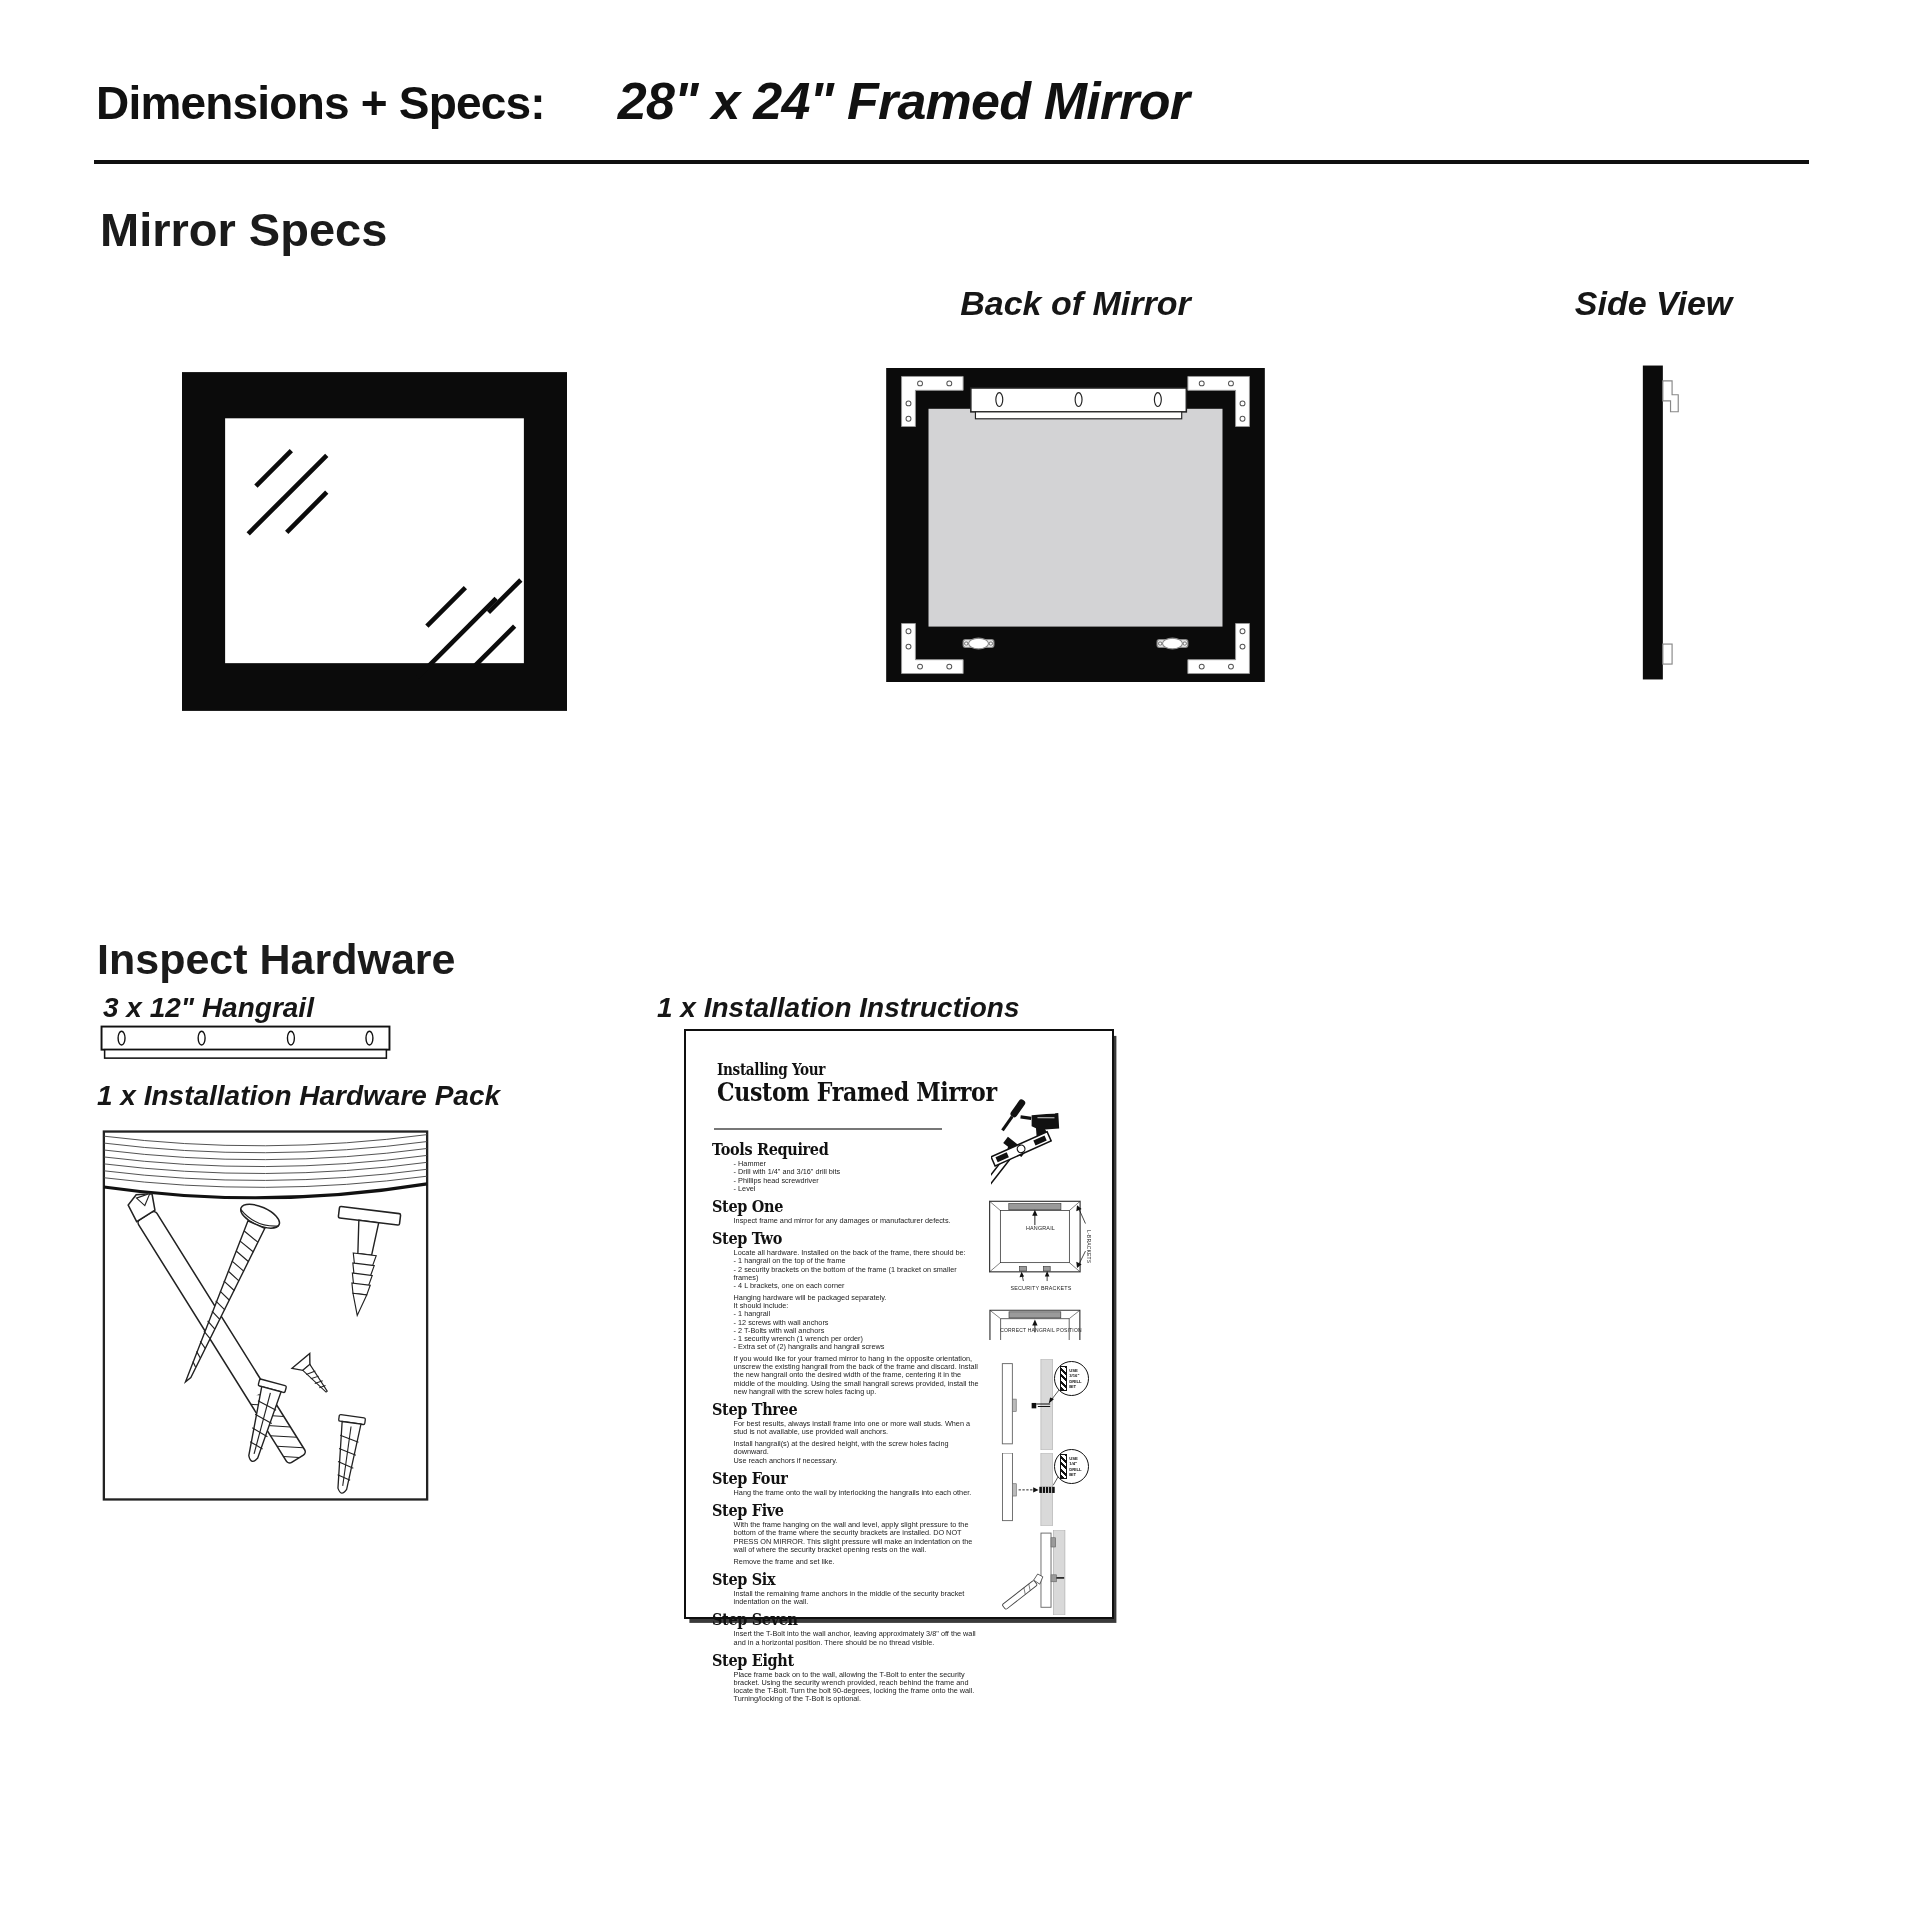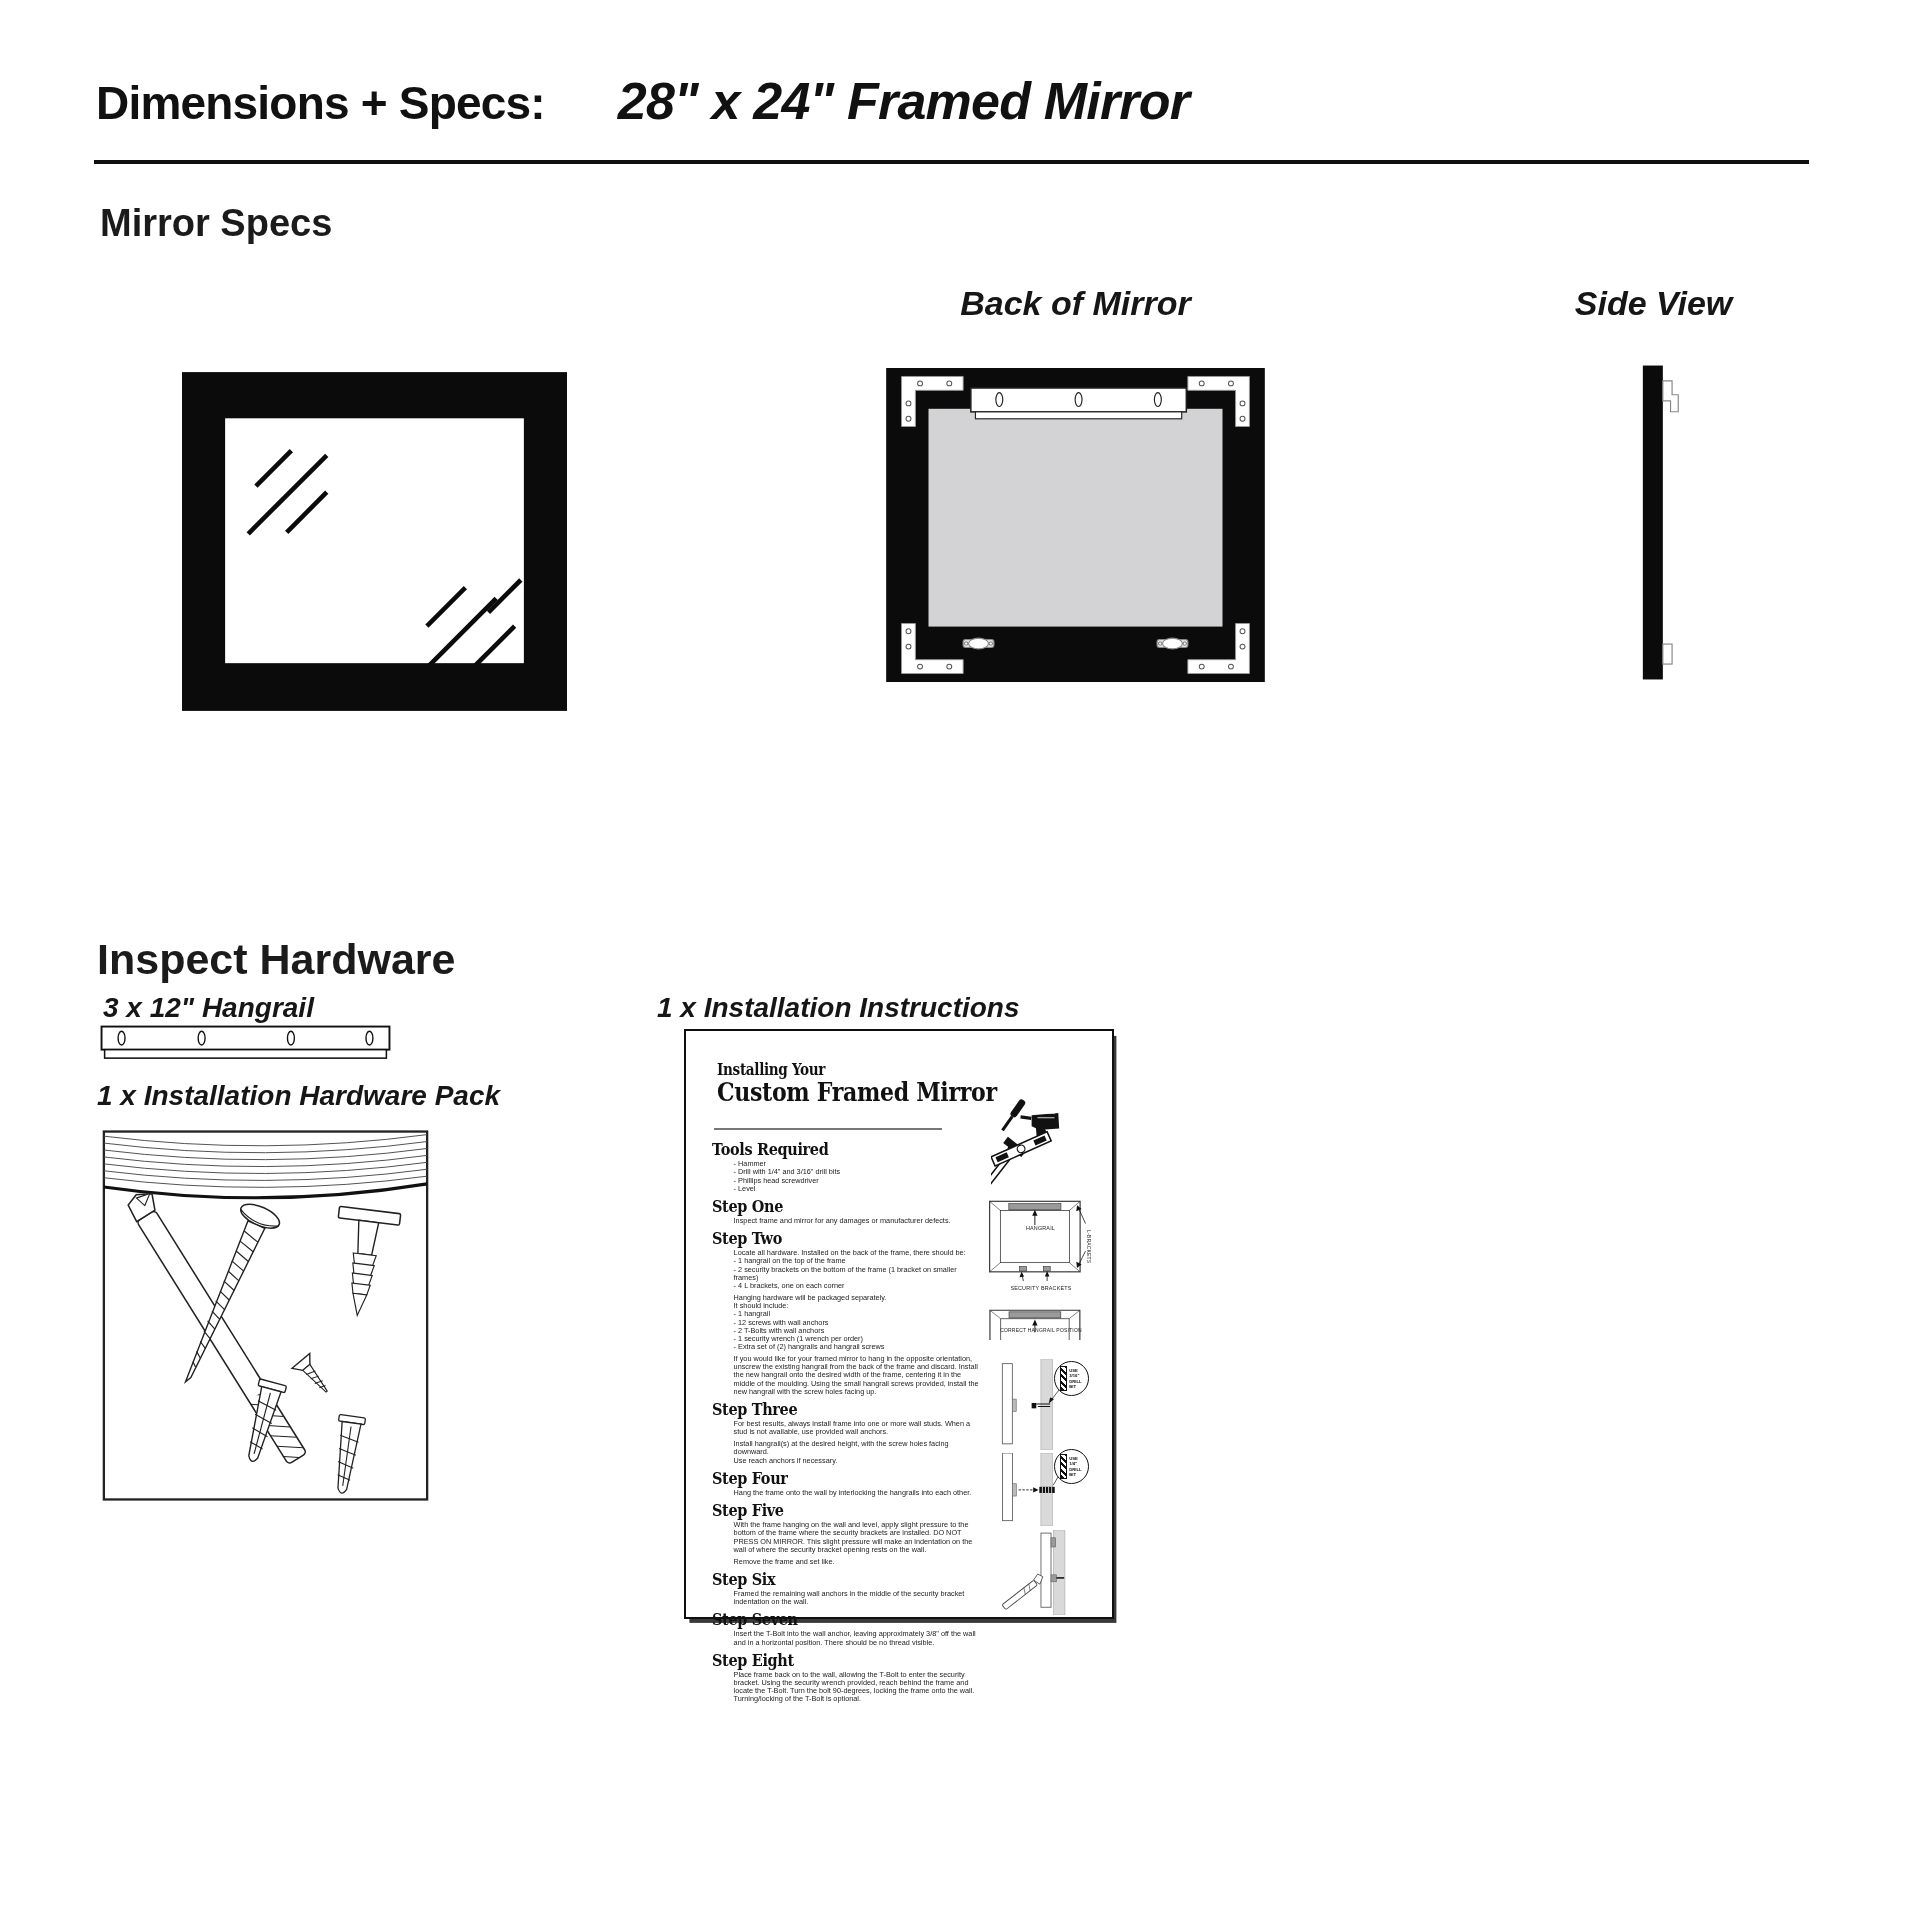--- a/index.html
+++ b/index.html
@@ -7,21 +7,21 @@
   .canvas{position:relative;width:1926px;height:1926px;background:#ffffff;
           font-family:"Liberation Sans",sans-serif;color:#111;overflow:hidden;}
 
   
   .page-title{position:absolute;left:96px;top:71px;white-space:nowrap;}
   .page-title .t-left{font-size:46px;font-weight:700;letter-spacing:-0.8px;text-align:right;}
   .page-title .t-right{font-size:52px;font-weight:700;font-style:italic;margin-left:73px;letter-spacing:-0.8px;}
   .title-rule{position:absolute;left:94px;top:160px;width:1715px;height:3.9px;background:#101010;}
 
   .h2{position:absolute;font-weight:700;color:#1b1b1b;}
-  .specs-heading{left:100px;top:202px;font-size:38px;}
+  .specs-heading{left:100px;top:202px;font-size:47px;}
   .hardware-heading{left:97px;top:935px;font-size:43px;}
 
   .view-label{position:absolute;font-style:italic;font-weight:700;font-size:34px;text-align:center;color:#161616;}
   .front-label{left:182px;top:271px;width:385px;}
   .back-label{left:886px;top:284px;width:379px;}
   .side-label{left:1557px;top:284px;width:193px;}
 
   .small-label{position:absolute;font-style:italic;font-weight:700;font-size:28px;color:#161616;}
   .hangrail-label{left:103px;top:992px;}
   .pack-label{left:97px;top:1080px;}
@@ -257,21 +257,21 @@
 Use reach anchors if necessary.</div>
 
       <div class="doc-h serif">Step Four</div>
       <div class="doc-p">Hang the frame onto the wall by interlocking the hangrails into each other.</div>
 
       <div class="doc-h serif">Step Five</div>
       <div class="doc-p">With the frame hanging on the wall and level, apply slight pressure to the bottom of the frame where the security brackets are installed. DO NOT PRESS ON MIRROR. This slight pressure will make an indentation on the wall of where the security bracket opening rests on the wall.</div>
       <div class="doc-p">Remove the frame and set like.</div>
 
       <div class="doc-h serif">Step Six</div>
-      <div class="doc-p">Framed the remaining wall anchors in the middle of the security bracket indentation on the wall.</div>
+      <div class="doc-p">Install the remaining frame anchors in the middle of the security bracket indentation on the wall.</div>
 
       <div class="doc-h serif">Step Seven</div>
       <div class="doc-p">Insert the T-Bolt into the wall anchor, leaving approximately 3/8" off the wall and in a horizontal position. There should be no thread visible.</div>
 
       <div class="doc-h serif">Step Eight</div>
       <div class="doc-p">Place frame back on to the wall, allowing the T-Bolt to enter the security bracket. Using the security wrench provided, reach behind the frame and locate the T-Bolt. Turn the bolt 90-degrees, locking the frame onto the wall. Turning/locking of the T-Bolt is optional.</div>
     </div>
 
     <svg class="overlay tools-svg" width="86" height="92" viewBox="0 0 112 120">
       <g transform="translate(42,4) rotate(35)">

